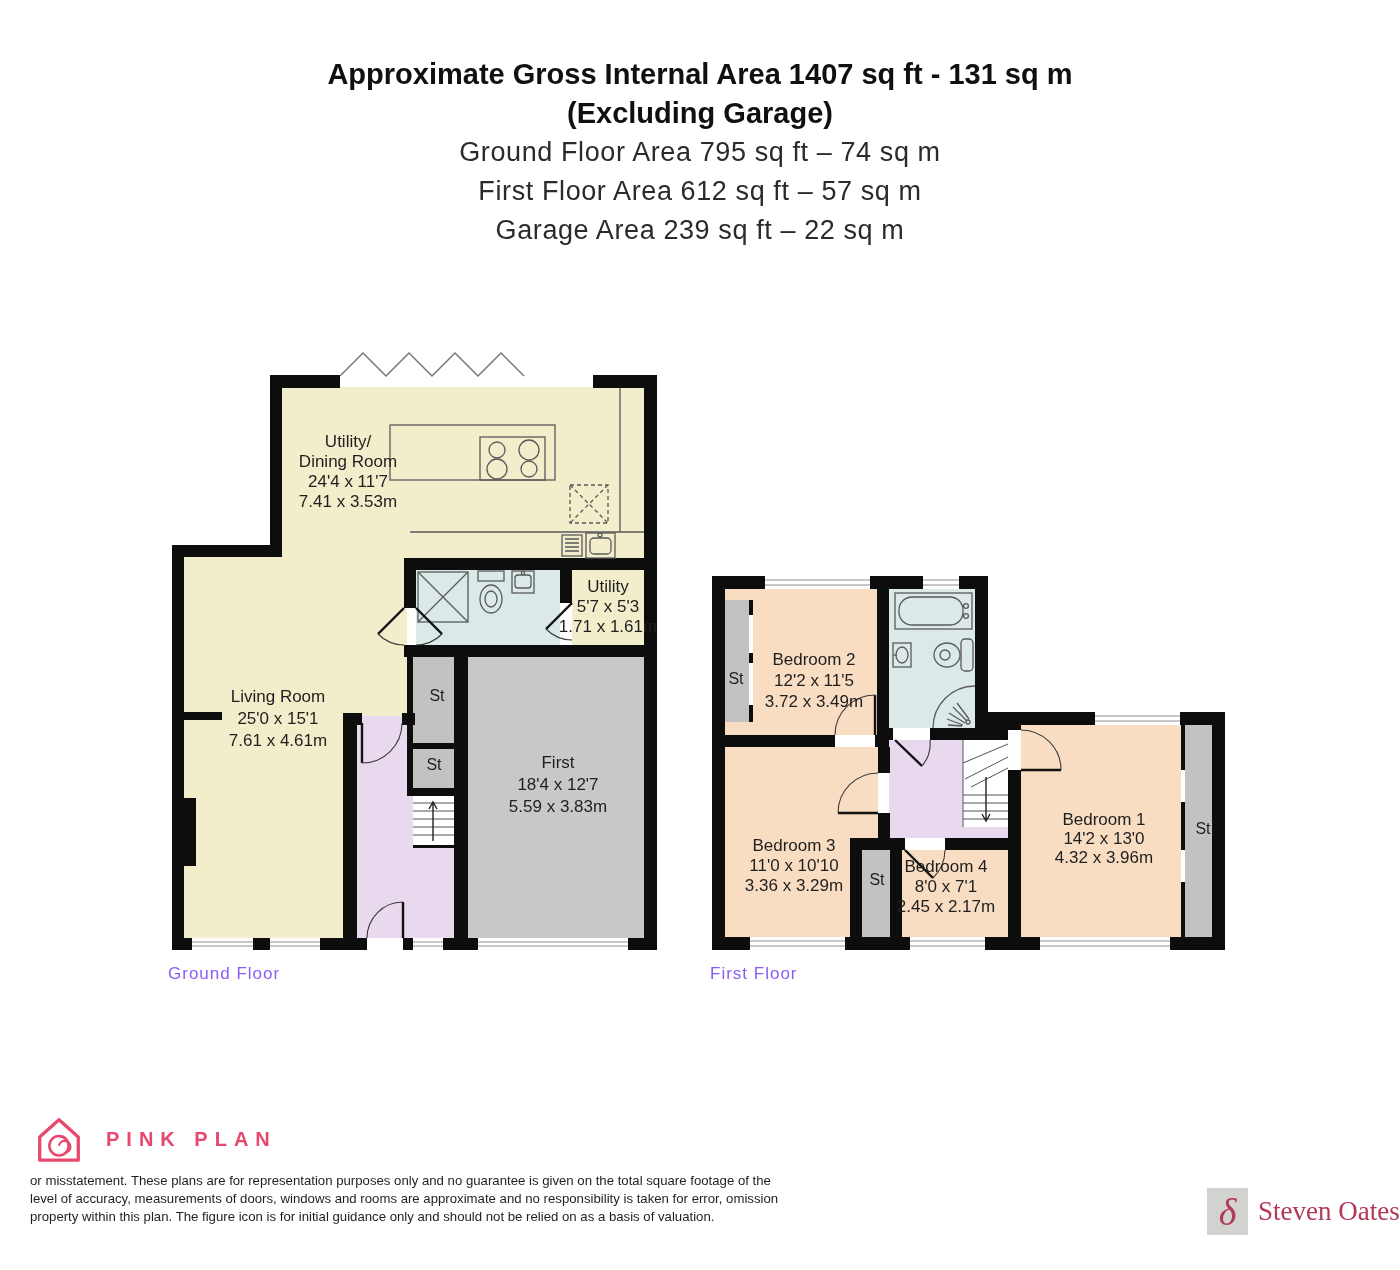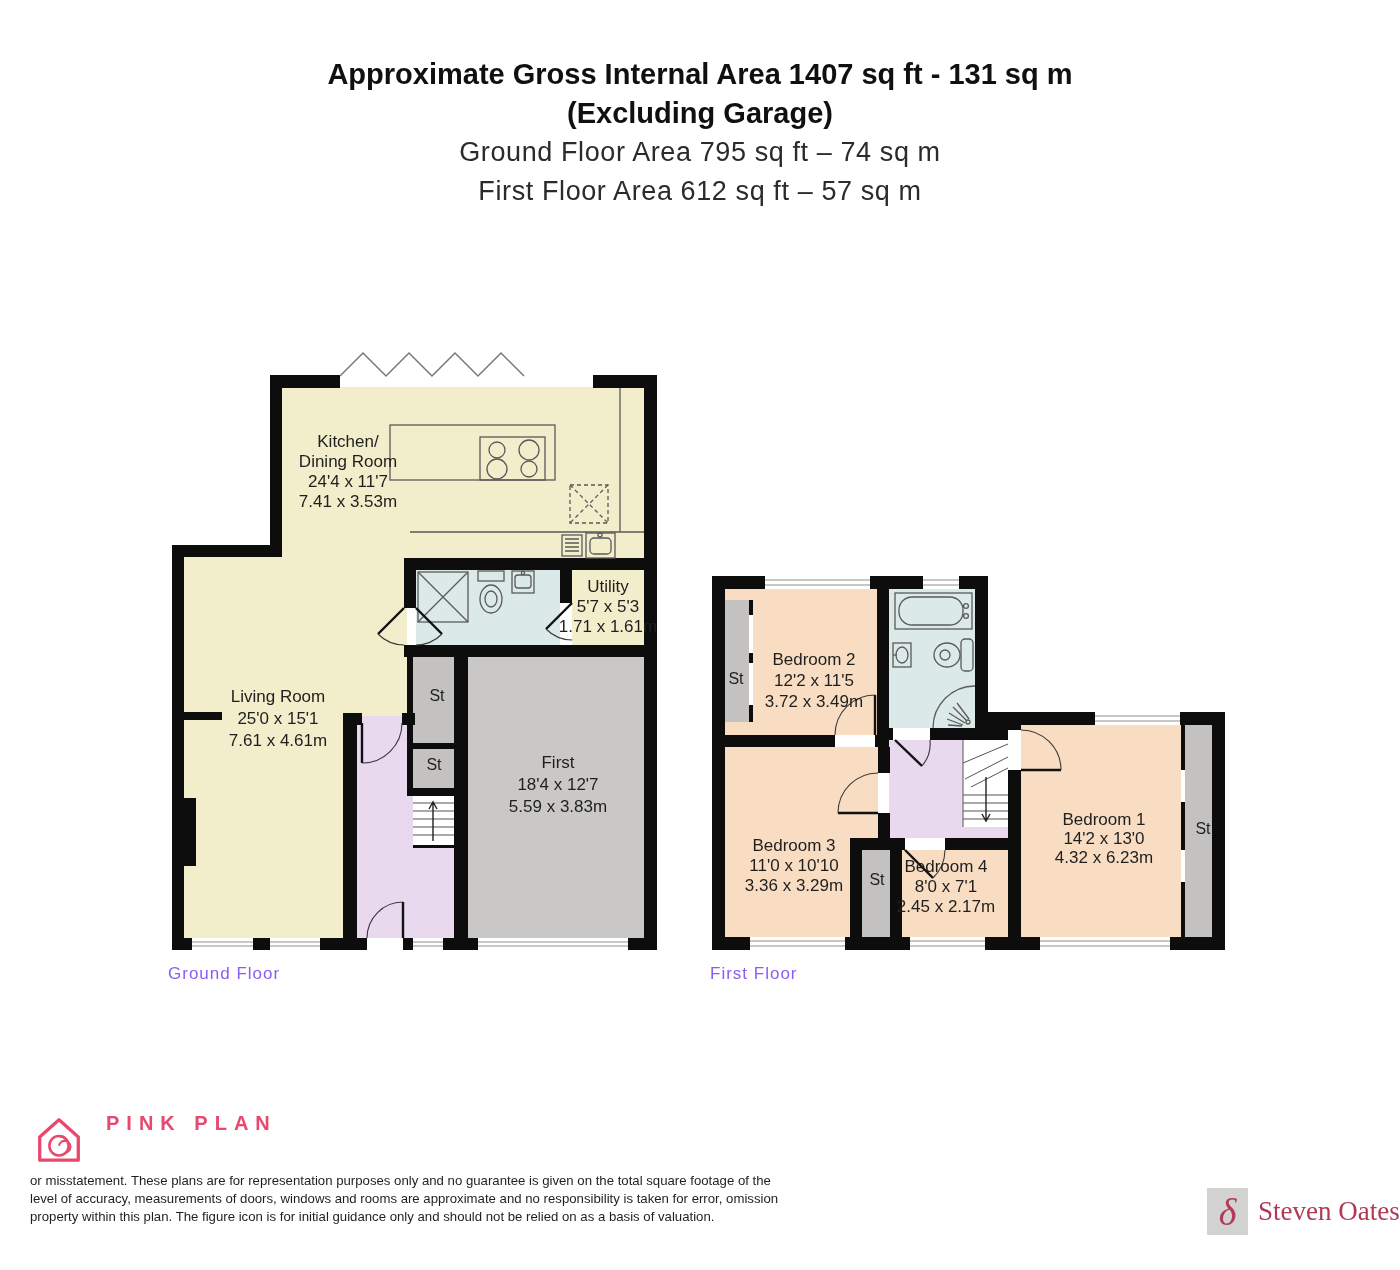--- a/index.html
+++ b/index.html
@@ -25,41 +25,42 @@
   .win{fill:#ffffff;}
   .wline{stroke:#8f8f8f;stroke-width:1;fill:none;}
   .fx{fill:none;stroke:#5a5a5a;stroke-width:1.3;}
   .fxd{stroke-dasharray:4 3;}
   .door{fill:none;stroke:#3a3a3a;stroke-width:1.1;}
   .leaf{stroke:#111;stroke-width:2.4;}
   .zig{fill:none;stroke:#787878;stroke-width:1.5;}
   .tread{stroke:#555;stroke-width:1;fill:none;}
   .arrowline{stroke:#222;stroke-width:1.4;fill:none;}
   
-  #brand-row{position:absolute;left:30px;top:1112px;display:flex;}
+  #brand-row{position:absolute;left:30px;top:1112px;display:flex;align-items:center;}
   #brand-text{margin-left:18px;font-size:20px;font-weight:600;letter-spacing:7px;color:var(--brand-pink,#e8486e);}
   #disclaimer{position:absolute;left:30px;top:1172px;font-size:13.2px;line-height:18px;color:#1f1f1f;}
   #agent{position:absolute;left:1207px;top:1188px;display:flex;align-items:center;}
   #agent-box{width:41px;height:47px;background:#d2d2d0;display:flex;align-items:center;justify-content:center;}
   #agent-delta{font-family:"Liberation Serif", serif;font-style:italic;font-size:38px;line-height:1;
                color:var(--agent-crimson,#b23a56);}
   #agent-name{margin-left:10px;font-family:"Liberation Serif", serif;font-size:27px;
               color:var(--agent-crimson,#b23a56);}
   .plan{position:absolute;}
 </style>
 </head>
 <body>
 
 <div id="page">
 
   <div id="header">
     <div class="h-bold">Approximate Gross Internal Area 1407 sq ft - 131 sq m</div>
     <div class="h-bold">(Excluding Garage)</div>
     <div class="h-sub">Ground Floor Area 795 sq ft – 74 sq m</div>
     <div class="h-sub">First Floor Area 612 sq ft – 57 sq m</div>
+    <div class="h-sub">Garage Area 239 sq ft – 22 sq m</div>
   </div>
 
   <div class="plan" style="left:160px;top:345px;width:510px;height:625px;">
     <svg width="510" height="625" viewBox="0 0 510 625">
 
       <g>
         <path class="f-cream" d="M122,42 H484 V213 H247 V371 H197 V593 H24 V212 H122 Z"></path>
         <rect class="f-blue" x="256" y="225" width="144" height="75"></rect>
         <rect class="f-cream" x="412" y="225" width="72" height="75"></rect>
         <path class="f-purple" d="M197,371 H247 V451 H294 V593 H197 Z"></path>
@@ -263,21 +264,21 @@
           <path class="door" d="M225,175 A35,35 0 0 1 217,201"></path>
         <path class="leaf" d="M200,285 L228,313"></path>
           <path class="door" d="M240,285 A40,40 0 0 1 228,313"></path>
         <path class="leaf" d="M316,205 H356"></path>
           <path class="door" d="M316,165 A40,40 0 0 1 356,205"></path>
       </g>
     </svg>
   </div>
 
   <div class="room-label" style="left:348px;top:432px;line-height:20px;">
-    <div>Kitchen/</div>
+    <div>Utility/</div>
     <div>Dining Room</div>
     <div>24'4 x 11'7</div>
     <div>7.41 x 3.53m</div>
   </div>
   <div class="room-label" style="left:278px;top:686px;line-height:22px;">
     <div>Living Room</div>
     <div>25'0 x 15'1</div>
     <div>7.61 x 4.61m</div>
   </div>
   <div class="room-label" style="left:608px;top:577px;line-height:20px;">
@@ -305,21 +306,21 @@
     <div>3.36 x 3.29m</div>
   </div>
   <div class="room-label" style="left:946px;top:857px;line-height:20px;">
     <div>Bedroom 4</div>
     <div>8'0 x 7'1</div>
     <div>2.45 x 2.17m</div>
   </div>
   <div class="room-label" style="left:1104px;top:810px;line-height:19px;">
     <div>Bedroom 1</div>
     <div>14'2 x 13'0</div>
-    <div>4.32 x 6.23m</div>
+    <div>4.32 x 3.96m</div>
   </div>
   <div class="st-label" style="left:736px;top:670px;">St</div>
   <div class="st-label" style="left:877px;top:871px;">St</div>
   <div class="st-label" style="left:1203px;top:820px;">St</div>
   <div class="floor-label" style="left:710px;top:964px;">First Floor</div>
 
   <div id="brand-row">
     <svg width="58" height="54" viewBox="0 0 60 56">
       <path d="M10,26 L30,8 L50,26 V50 H10 Z" fill="none" stroke="var(--brand-pink,#e8486e)" stroke-width="3.4" stroke-linejoin="round"></path>
       <circle cx="30" cy="35" r="10" fill="none" stroke="var(--brand-pink,#e8486e)" stroke-width="2.6"></circle>

